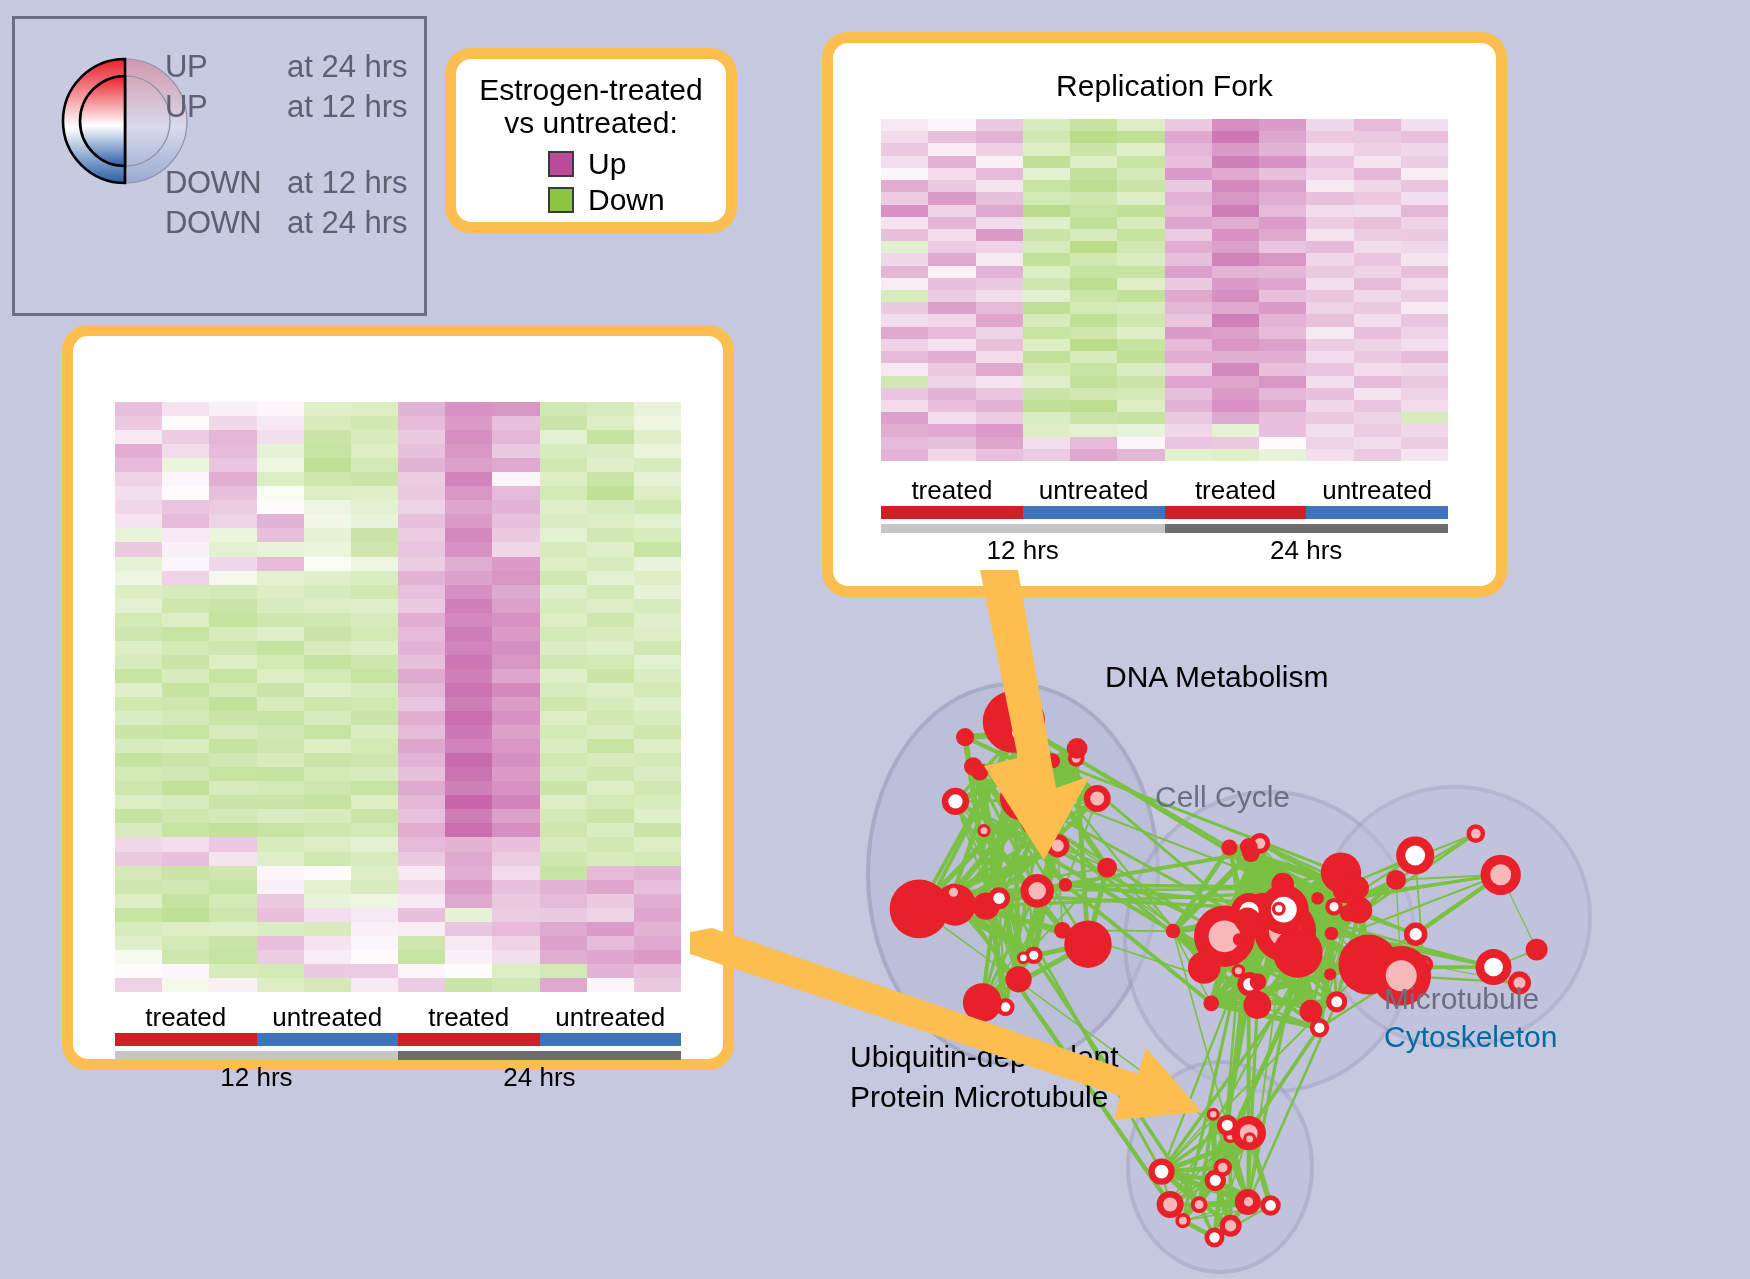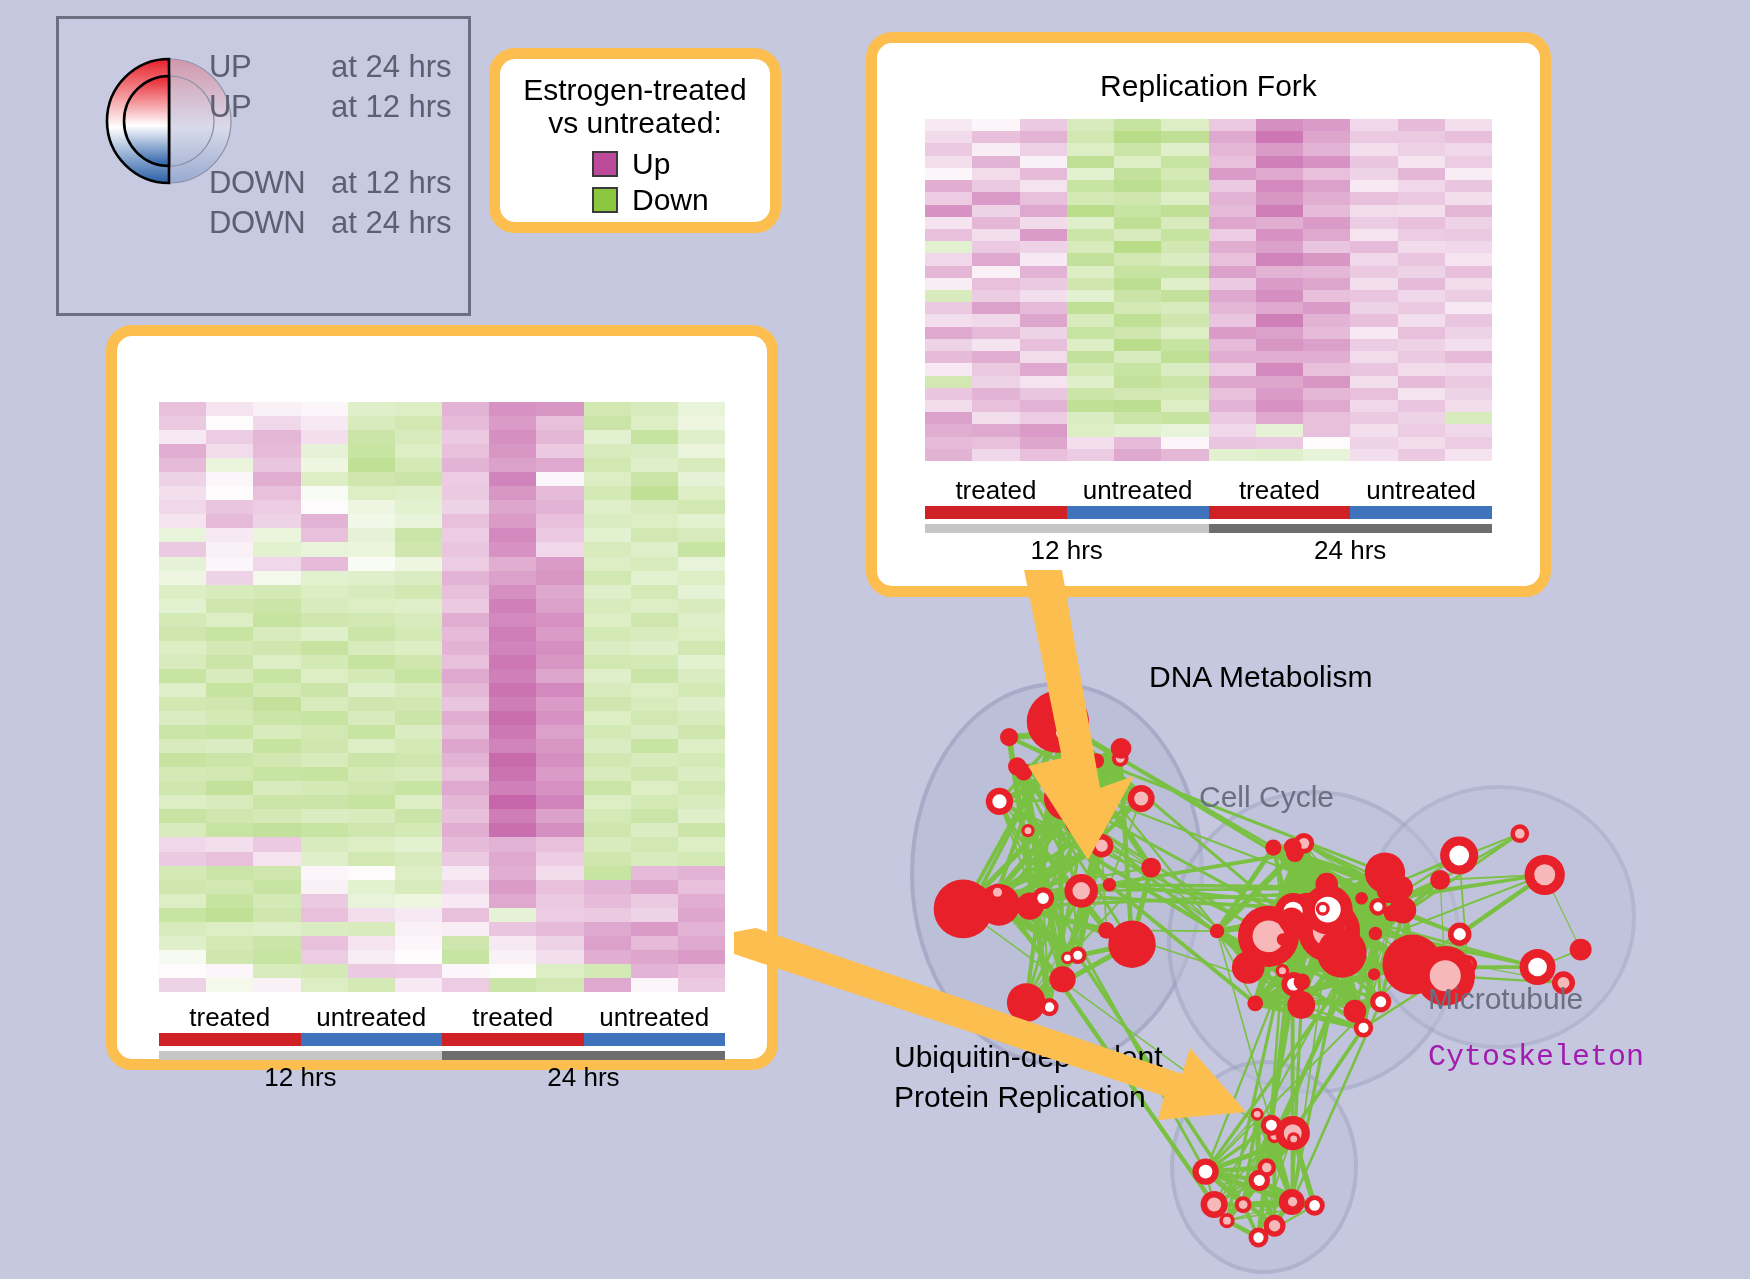--- a/index.html
+++ b/index.html
@@ -3,21 +3,21 @@
 <meta charset="utf-8">
 <style>
   html,body{margin:0;padding:0;}
   body{
     width:1750px;height:1279px;
     background:#c6c8e0;
     font-family:"Liberation Sans", sans-serif;
     overflow:hidden;
     position:relative;
   }
-  #root{position:absolute;inset:0;margin-left:44px;}
+  #root{position:absolute;inset:0;}
 
   
   .keybox{
     position:absolute;left:12px;top:16px;width:415px;height:300px;
     background:#c8cae2;border:3px solid #6b6f82;box-sizing:border-box;
   }
   .key-wheel{position:absolute;left:30px;top:22px;width:160px;height:160px;}
   .key-rows{position:absolute;left:150px;top:30px;}
   .key-row{display:flex;align-items:baseline;height:40px;}
   .key-tag{width:122px;font-size:31px;color:#5d6070;letter-spacing:-.5px;}
@@ -1569,23 +1569,23 @@
           <circle cx="414.48299513696145" cy="625.4994207786208" r="9.965337017534923" fill="#e8202a"></circle>
           <circle cx="414.48299513696145" cy="625.4994207786208" r="5.18197524911816" fill="#ffffff"></circle>
           <circle cx="448.5529123072833" cy="589.7632247161018" r="8.923782580962303" fill="#e8202a"></circle>
           <circle cx="448.5529123072833" cy="589.7632247161018" r="4.640366942100398" fill="#f6b8b8"></circle>
         </g>
     </svg>
 
     <div class="cluster-label" style="left:305px;top:48px;color:#000;">DNA Metabolism</div>
     <div class="cluster-label" style="left:355px;top:168px;color:#6b6f82;">Cell Cycle</div>
     <div class="cluster-label" style="left:584px;top:370px;color:#6b6f82;">Microtubule</div>
-    <div class="cluster-label" style="left:584px;top:428px;color:#a21caf;font-family:Liberation Mono, monospace;">Cytoskeleton</div>
+    <div class="cluster-label" style="left:584px;top:408px;color:#0369a1;">Cytoskeleton</div>
     <div class="cluster-label" style="left:50px;top:428px;color:#000;">Ubiquitin-dependent</div>
-    <div class="cluster-label" style="left:50px;top:468px;color:#000;">Protein Replication</div>
+    <div class="cluster-label" style="left:50px;top:468px;color:#000;">Protein Microtubule</div>
   </div>
 
   <svg class="arrow" style="left:940px;top:570px;width:230px;height:300px;" viewBox="0 0 230 300">
     <path d="M40 0 L78 0 L116 218 L150 206 L104 290 L44 196 L78 188 Z" fill="#fbbe4f"></path>
   </svg>
 
   <svg class="arrow" style="left:690px;top:920px;width:560px;height:215px;" viewBox="0 0 560 215">
     <path d="M0 12 L0 34 L430 176 L424 200 L512 192 L456 128 L448 154 L22 8 Z" fill="#fbbe4f"></path>
   </svg>
 

